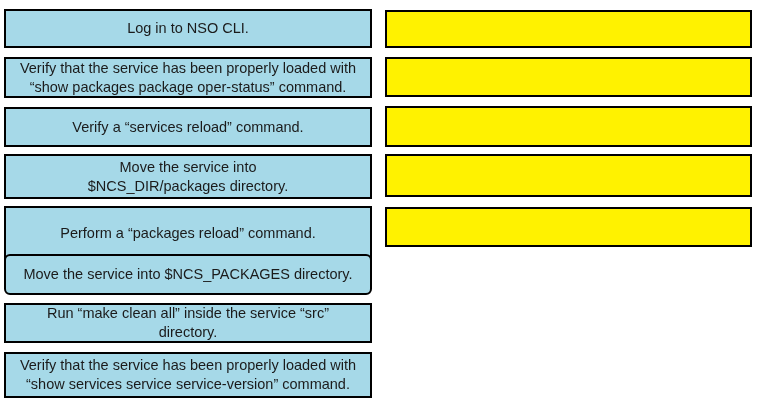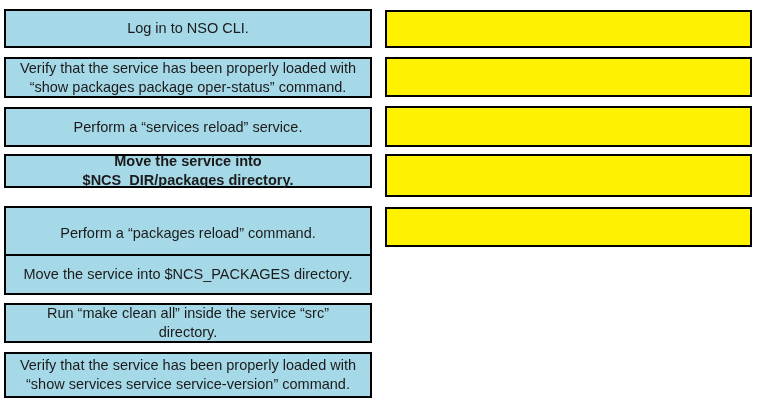--- a/index.html
+++ b/index.html
@@ -47,25 +47,25 @@
   }
 </style>
 </head>
 <body>
 
 <div class="board">
 
   <div class="option" style="top:9px;  height:39px;">Log in to NSO CLI.</div>
   <div class="option" style="top:57px; height:41px;">Verify that the service has been properly loaded with
 “show packages package oper-status” command.</div>
-  <div class="option" style="top:107px;height:40px;">Perform a “services reload” service.</div>
-  <div class="option" style="top:154px;height:34px;font-weight:bold;">Move the service into
+  <div class="option" style="top:107px;height:40px;">Verify a “services reload” command.</div>
+  <div class="option" style="top:154px;height:45px;">Move the service into
 $NCS_DIR/packages directory.</div>
   <div class="option" style="top:206px;height:54px;">Perform a “packages reload” command.</div>
-  <div class="option" style="top:254px;height:41px;">Move the service into $NCS_PACKAGES directory.</div>
+  <div class="option" style="top:254px;height:41px;border-radius:6px;">Move the service into $NCS_PACKAGES directory.</div>
   <div class="option" style="top:303px;height:40px;">Run “make clean all” inside the service “src”
 directory.</div>
   <div class="option" style="top:352px;height:46px;">Verify that the service has been properly loaded with
 “show services service service-version” command.</div>
 
   <div class="slot" style="top:10px; height:38px;"></div>
   <div class="slot" style="top:57px; height:40px;"></div>
   <div class="slot" style="top:106px;height:41px;"></div>
   <div class="slot" style="top:154px;height:43px;"></div>
   <div class="slot" style="top:207px;height:40px;"></div>

